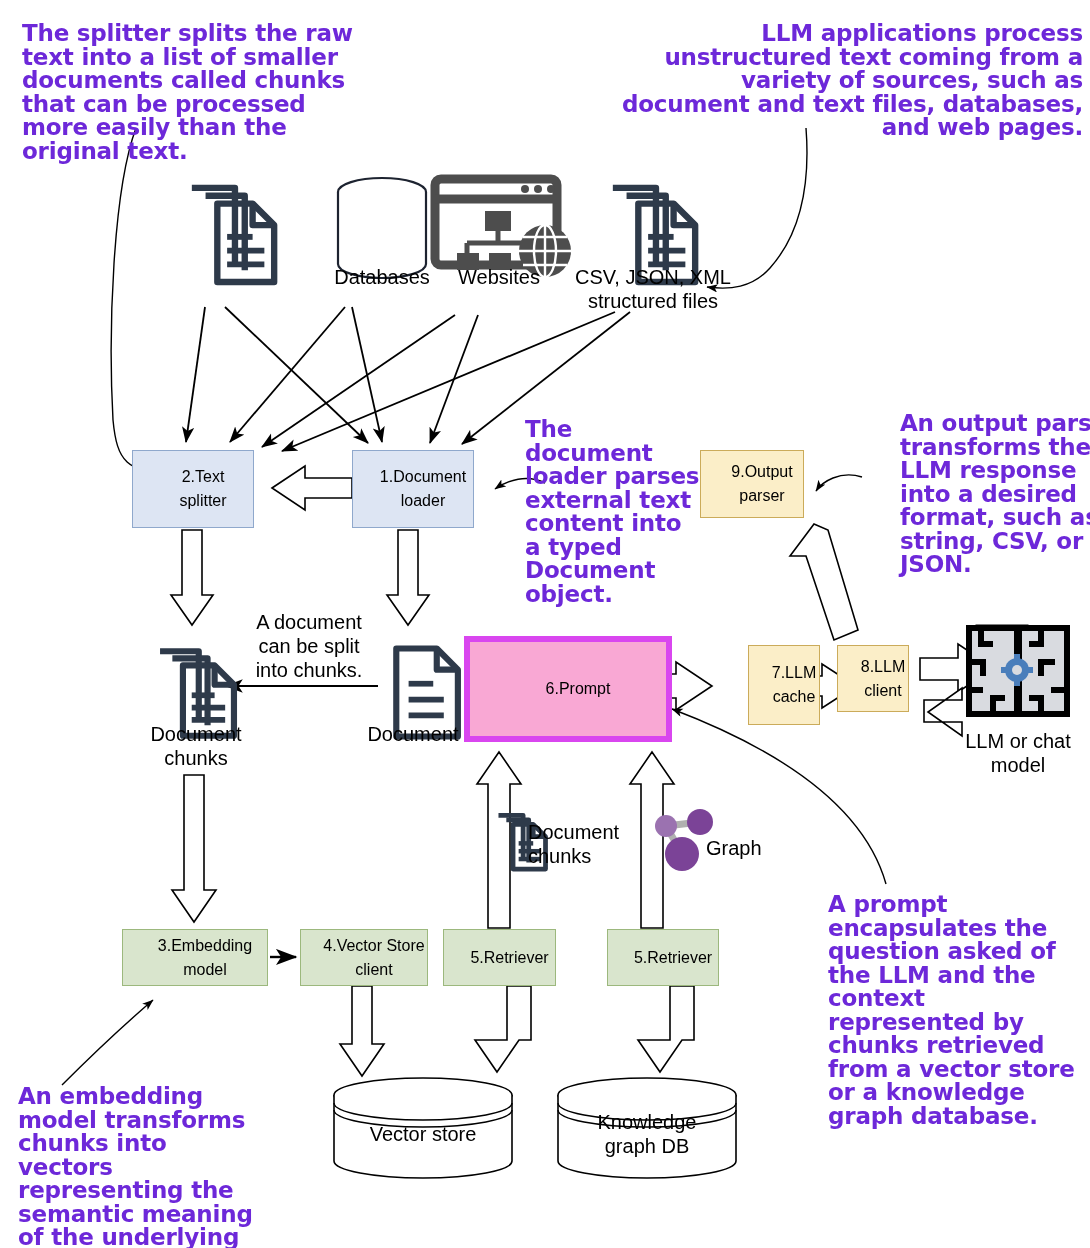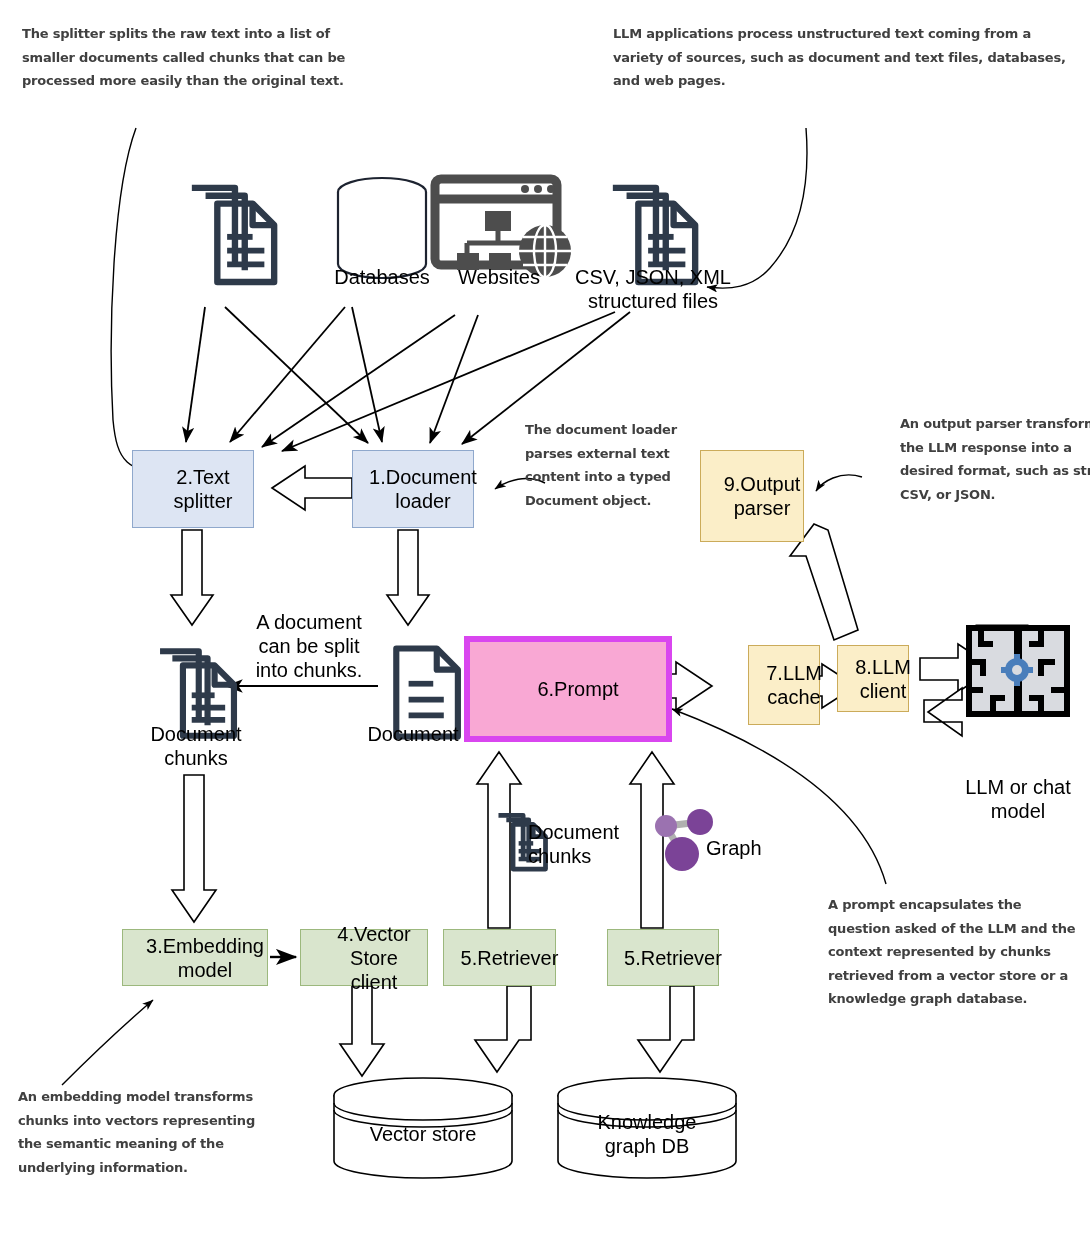--- a/index.html
+++ b/index.html
@@ -1,23 +1,23 @@
 <!DOCTYPE html>
 <html><head>
 <meta charset="utf-8">
 <style>
   html,body{margin:0;padding:0;background:#fff;}
   body{width:1090px;height:1248px;position:relative;overflow:hidden;
        font-family:"Liberation Sans", sans-serif;color:#000;}
   #stage{position:absolute;left:0;top:0;width:1090px;height:1248px;}
   svg.layer{position:absolute;left:0;top:0;width:1090px;height:1248px;overflow:visible;}
   .ann{position:absolute;font-family:"DejaVu Sans", sans-serif;font-weight:bold;
-       font-size:13px;line-height:23.5px;color:#404040;letter-spacing:-0.2px;}
+       font-size:23px;line-height:23.5px;color:#6d28d9;letter-spacing:-0.2px;}
   .box{position:absolute;box-sizing:border-box;display:flex;align-items:center;
-       justify-content:center;text-align:center;font-size:20px;line-height:24px;
+       justify-content:center;text-align:center;font-size:16px;line-height:24px;
        font-family:"Liberation Sans", sans-serif;padding-left:20px;}
   .box.blue{background:#dde5f3;border:1px solid #8fa8cc;}
   .box.yellow{background:#fbeec8;border:1px solid #cbab5a;}
   .box.red{background:#f9a8d4;border:6px solid #d946ef;}
   .box.green{background:#d9e5cd;border:1px solid #9cb87d;}
   .cap{position:absolute;text-align:center;font-size:20px;line-height:24px;
        font-family:"Liberation Sans", sans-serif;}
 </style>
 </head>
 <body>
@@ -228,21 +228,21 @@
     <g transform="translate(556,1078)">
       <ellipse cx="91" cy="17" rx="89" ry="17" fill="#fff" stroke="#000" stroke-width="1.6"></ellipse>
       <path d="M2,17 v66 a89,17 0 0 0 178,0 v-66" fill="#fff" stroke="#000" stroke-width="1.6"></path>
       <path d="M2,25 a89,17 0 0 0 178,0" fill="none" stroke="#000" stroke-width="1.4"></path>
       <path d="M2,32 a89,17 0 0 0 178,0" fill="none" stroke="#000" stroke-width="1.4"></path>
     </g>
   </svg>
 
   <div class="ann" style="left:22px;top:22px;width:356px;">The splitter splits the raw text into a list of smaller documents called chunks that can be processed more easily than the original text.</div>
 
-  <div class="ann" style="left:613px;top:22px;width:470px;">LLM applications process unstructured text coming from a variety of sources, such as document and text files, databases, and web pages.</div>
+  <div class="ann" style="left:613px;top:22px;width:470px;text-align:right;">LLM applications process unstructured text coming from a variety of sources, such as document and text files, databases, and web pages.</div>
 
   <div class="ann" style="left:525px;top:418px;width:176px;">The document loader parses external text content into a typed Document object.</div>
 
   <div class="ann" style="left:860px;top:412px;width:225px;margin-left:40px;">An output parser transforms the LLM response into a desired format, such as string, CSV, or JSON.</div>
 
   <div class="ann" style="left:828px;top:893px;width:248px;">A prompt encapsulates the question asked of the LLM and the context represented by chunks retrieved from a vector store or a knowledge graph database.</div>
 
   <div class="ann" style="left:18px;top:1085px;width:250px;">An embedding model transforms chunks into vectors representing the semantic meaning of the underlying information.</div>
 
 
@@ -266,21 +266,21 @@
     </div>
   </div>
 
   <div class="box blue" style="left:352px;top:450px;width:122px;height:78px;">
     <div>
       <div>1.Document</div>
       <div>loader</div>
     </div>
   </div>
 
-  <div class="box yellow" style="left:700px;top:450px;width:104px;height:92px;">
+  <div class="box yellow" style="left:700px;top:450px;width:104px;height:68px;">
     <div>
       <div>9.Output</div>
       <div>parser</div>
     </div>
   </div>
 
   <div class="box red" style="left:464px;top:636px;width:208px;height:106px;">
     <div>
       <div>6.Prompt</div>
     </div>
@@ -339,21 +339,21 @@
 
   <div class="cap" style="left:528px;top:820px;width:110px;text-align:left;">
     <div>Document</div>
     <div>chunks</div>
   </div>
 
   <div class="cap" style="left:706px;top:836px;width:70px;text-align:left;">
     <div>Graph</div>
   </div>
 
-  <div class="cap" style="left:948px;top:729px;width:140px;margin-top:46px;">
+  <div class="cap" style="left:948px;top:729px;width:140px;">
     <div>LLM or chat</div>
     <div>model</div>
   </div>
 
   <div class="cap" style="left:343px;top:1122px;width:160px;">
     <div>Vector store</div>
   </div>
 
   <div class="cap" style="left:567px;top:1110px;width:160px;">
     <div>Knowledge</div>

